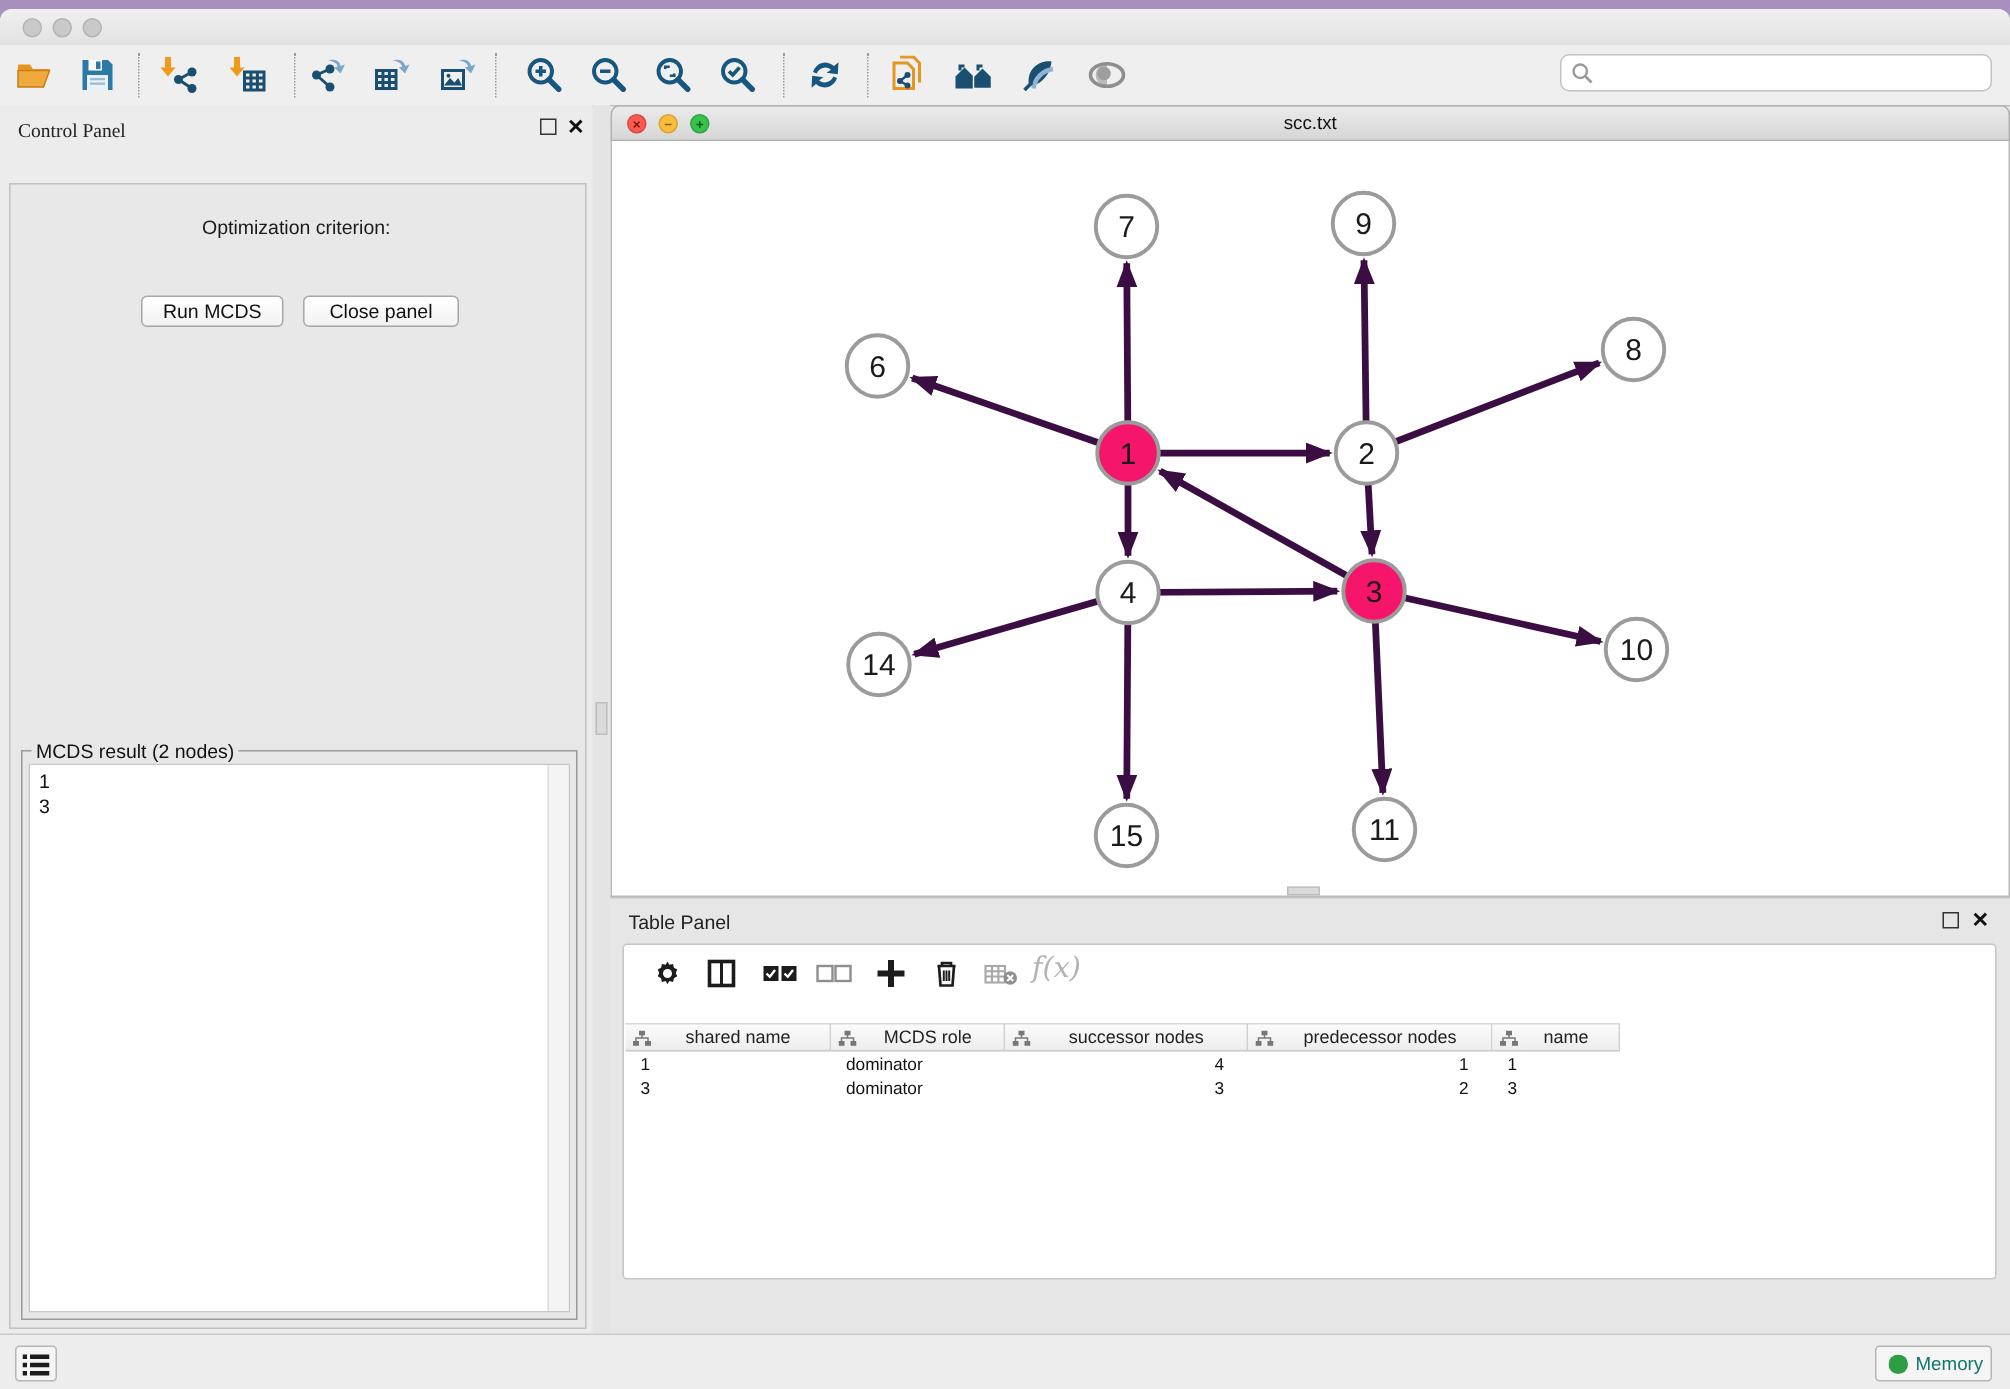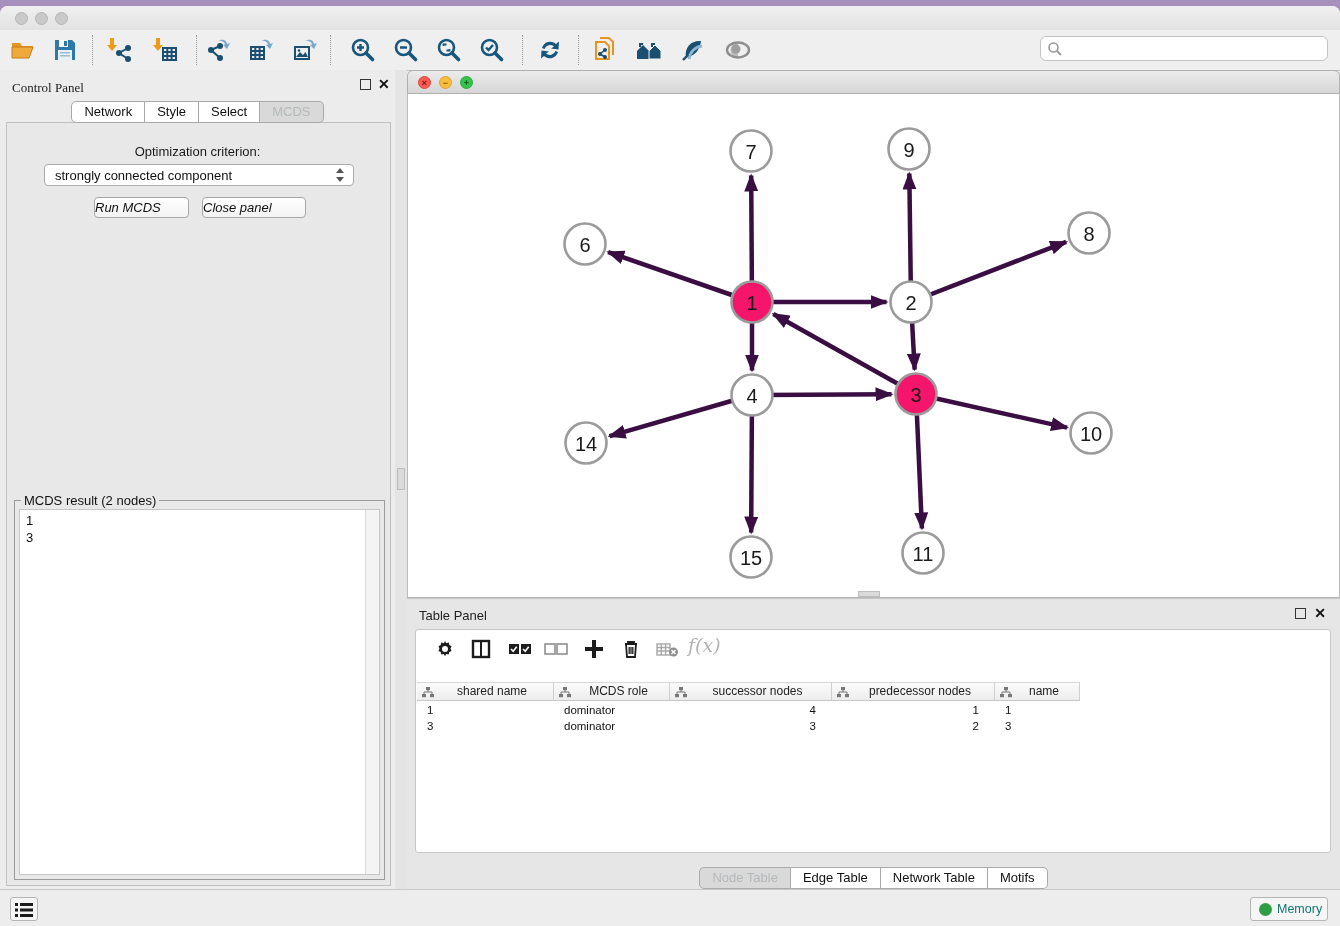--- a/index.html
+++ b/index.html
@@ -30,21 +30,21 @@
   .tab.selected{background:#d9d9d9;color:#b5b8ba;}
   
   .cp-body{left:6px;right:4px;top:52px;bottom:4px;background:#e8e8e8;border:1px solid #c0c0c0;}
   .cp-label{width:100%;text-align:center;font-size:13px;color:#1a1a1a;}
   .dropdown{background:#fff;border:1px solid #ababab;border-radius:4px;box-sizing:border-box;font-size:13px;color:#111;cursor:pointer;}
   .dd-text{position:absolute;left:10px;top:3px;}
   .dd-arrows{position:absolute;right:8px;top:2px;width:9px;height:16px;}
   .dd-arrows i{position:absolute;left:0;width:0;height:0;border-left:4.5px solid transparent;border-right:4.5px solid transparent;}
   .dd-arrows i.up{top:1px;border-bottom:5px solid #555;}
   .dd-arrows i.dn{bottom:1px;border-top:5px solid #555;}
-  .btn{background:linear-gradient(#ffffff,#f2f2f2);border:1px solid #a8a8a8;border-radius:4px;font-size:13px;color:#111;box-sizing:border-box;cursor:pointer;font-style:italic;}
+  .btn{background:linear-gradient(#ffffff,#f2f2f2);border:1px solid #a8a8a8;border-radius:4px;font-size:13px;color:#111;text-align:center;box-sizing:border-box;cursor:pointer;}
   .fieldset{border:1px solid #9a9a9a;background:#e8e8e8;}
   .fieldset .legend{position:absolute;top:-8px;left:6px;background:#e8e8e8;padding:0 3px;font-size:13px;color:#111;}
   .result-area{position:absolute;left:4px;right:4px;top:8px;bottom:4px;background:#fff;border:1px solid #c7c7c7;}
   .result-line{font-size:13px;color:#111;line-height:17px;padding-left:6px;}
   .vscroll{position:absolute;top:0;right:0;bottom:0;width:13px;background:#f4f4f4;border-left:1px solid #dcdcdc;}
   
   .vsplit{top:64px;left:395px;width:12px;bottom:36px;background:#e4e4e4;}
   .grip{background:#dadada;border:1px solid #bdbdbd;box-sizing:border-box;}
   
   .netwin-title{left:407px;top:64px;right:0;height:24px;background:linear-gradient(#ebebeb,#d6d6d6);border:1px solid #b0b0b0;border-radius:6px 6px 0 0;box-sizing:border-box;}
@@ -223,35 +223,22 @@
           </svg>
       <input type="text" placeholder="" style="">
     </div>
   </div>
 
   <div class="abs" style="left:0;top:64px;width:395px;bottom:36px;background:#ececec;">
     <div class="abs" style="left:12px;top:8px;font-family:Liberation Serif, serif;"><span class="panel-title">Control Panel</span></div>
     <div class="float-btn abs" style="left:360px;top:9px;"></div>
     <div class="close-btn abs" style="left:378px;top:8px;">✕</div>
     <div class="cp-body abs"></div>
-    <div class="tabgroup abs" style="left:0;right:0;top:31px;justify-content:center;" id="cp-tabs">
-          <div class="tab">Network</div>
-          <div class="tab">Style</div>
-          <div class="tab">Select</div>
-          <div class="tab selected">MCDS</div>
-        </div>
 
     <div class="cp-label abs" style="top:74px;">Optimization criterion:</div>
-    <div class="dropdown abs" style="left:44px;top:94px;width:310px;height:22px;">
-      <span class="dd-text">strongly connected component</span>
-      <span class="dd-arrows">
-            <i class="up"></i>
-            <i class="dn"></i>
-          </span>
-    </div>
     <div class="btn abs" style="left:94px;top:127px;width:95px;height:21px;line-height:19px;">Run MCDS</div>
     <div class="btn abs" style="left:202px;top:127px;width:104px;height:21px;line-height:19px;">Close panel</div>
 
     <div class="fieldset abs" style="left:14px;top:430px;width:369px;height:378px;">
       <span class="legend">MCDS result (2 nodes)</span>
       <div class="result-area">
         <div id="mcds-result-body" style="padding-top:2px;">
               <div class="result-line">1</div>
               <div class="result-line">3</div>
             </div>
@@ -261,20 +248,21 @@
   </div>
 
   <div class="vsplit abs">
     <div class="grip abs" style="left:2px;top:398px;width:8px;height:22px;"></div>
   </div>
 
   <div class="netwin-title abs">
     <div class="mini-tl mini-red abs" style="left:10px;">×</div>
     <div class="mini-tl mini-yellow abs" style="left:31px;">−</div>
     <div class="mini-tl mini-green abs" style="left:52px;">+</div>
+    <div class="t">scc.txt</div>
   </div>
   <div class="canvas abs">
     <svg id="graph" width="931" height="502" viewBox="0 0 931 502">
           <defs>
             <marker id="ah" markerWidth="19" markerHeight="14" refX="16" refY="7" orient="auto" markerUnits="userSpaceOnUse">
               <path d="M0,0 L18,7 L0,14 Z" fill="#3a0e42"></path>
             </marker>
           </defs>
           <line x1="344" y1="208" x2="343.1622480977519" y2="81.49946276053367" stroke="#3a0e42" stroke-width="4.5" marker-end="url(#ah)"></line>
           <line x1="344" y1="208" x2="200.1439082808611" y2="158.03800407359248" stroke="#3a0e42" stroke-width="4.5" marker-end="url(#ah)"></line>
@@ -427,26 +415,20 @@
             <div class="trow" style="top: 88px;">
               <div class="td l" style="width: 137px;">3</div>
               <div class="td l" style="width: 116px;">dominator</div>
               <div class="td r" style="width: 162px;">3</div>
               <div class="td r" style="width: 163px;">2</div>
               <div class="td l" style="width: 85px;">3</div>
             </div>
           </div>
     </div>
 
-    <div class="tp-tabs" id="tp-tabs">
-          <div class="tab selected">Node Table</div>
-          <div class="tab">Edge Table</div>
-          <div class="tab">Network Table</div>
-          <div class="tab">Motifs</div>
-        </div>
   </div>
 
   <div class="statusbar abs">
     <div class="sb-btn" style="left:10px;top:7px;width:28px;height:24px;">
       <svg width="18" height="16" style="margin:4px 0 0 4px;">
             <g fill="#1c1c1c">
               <rect x="0" y="1" width="3" height="3"></rect>
               <rect x="5" y="1" width="13" height="3"></rect>
               <rect x="0" y="6.5" width="3" height="3"></rect>
               <rect x="5" y="6.5" width="13" height="3"></rect>

